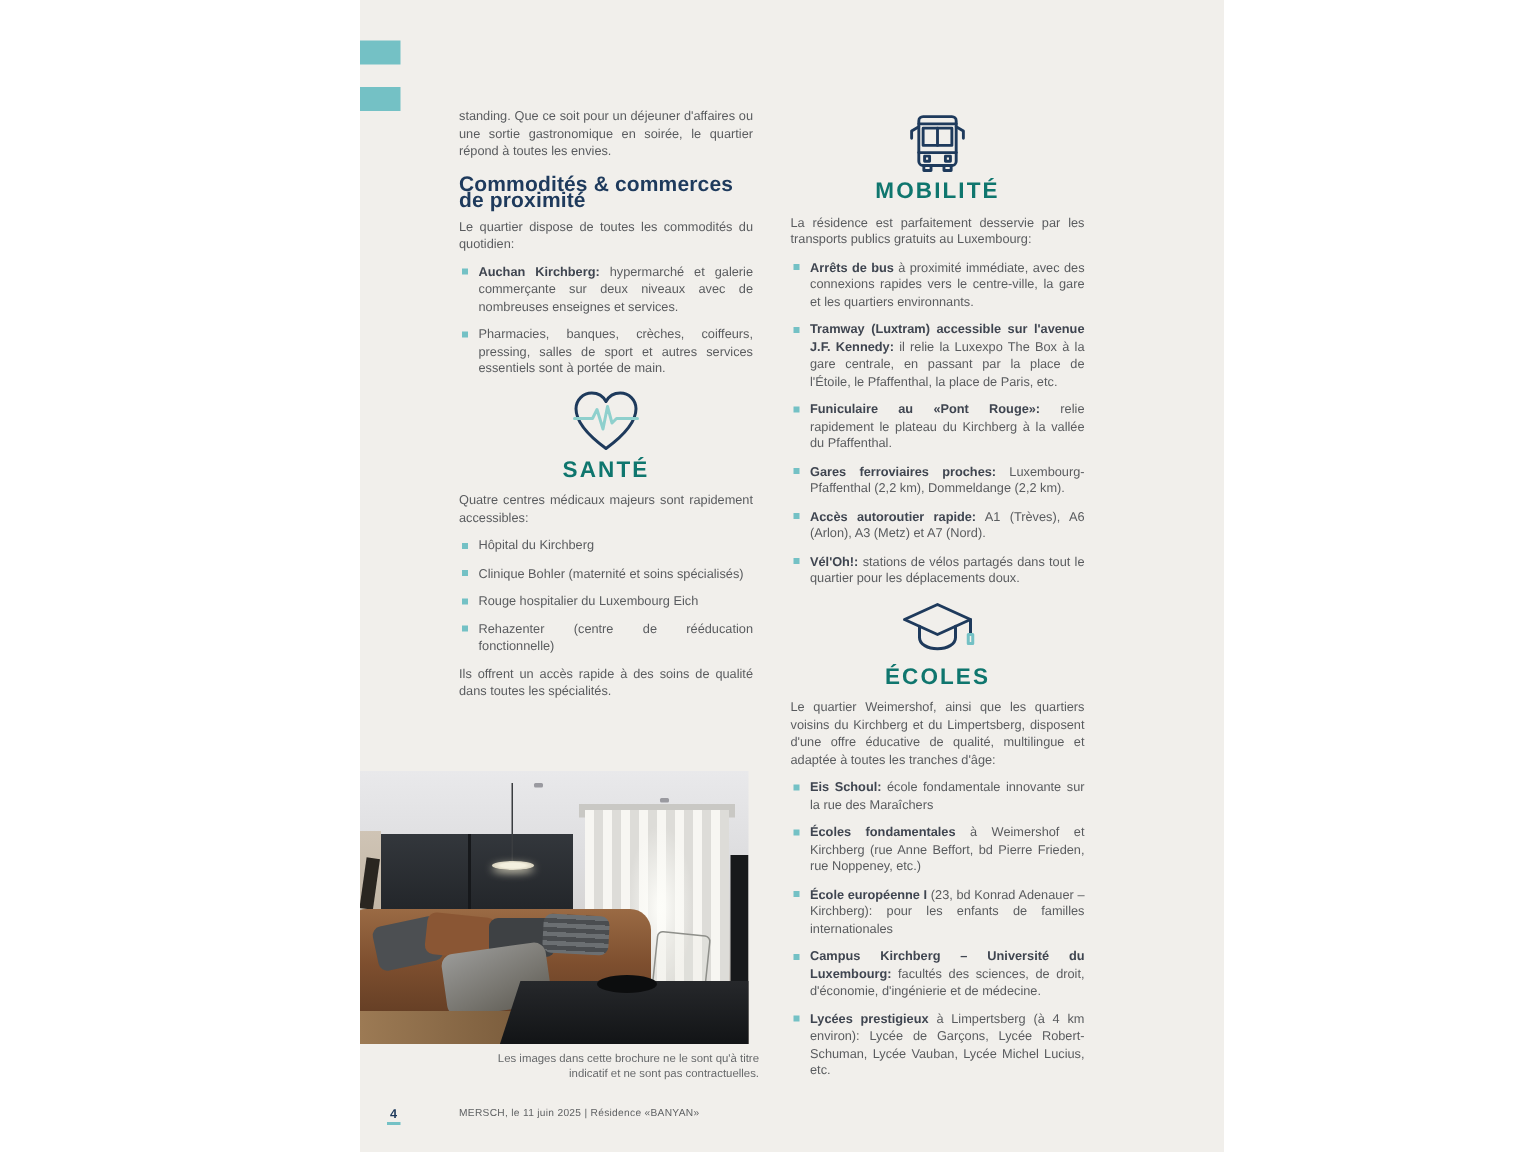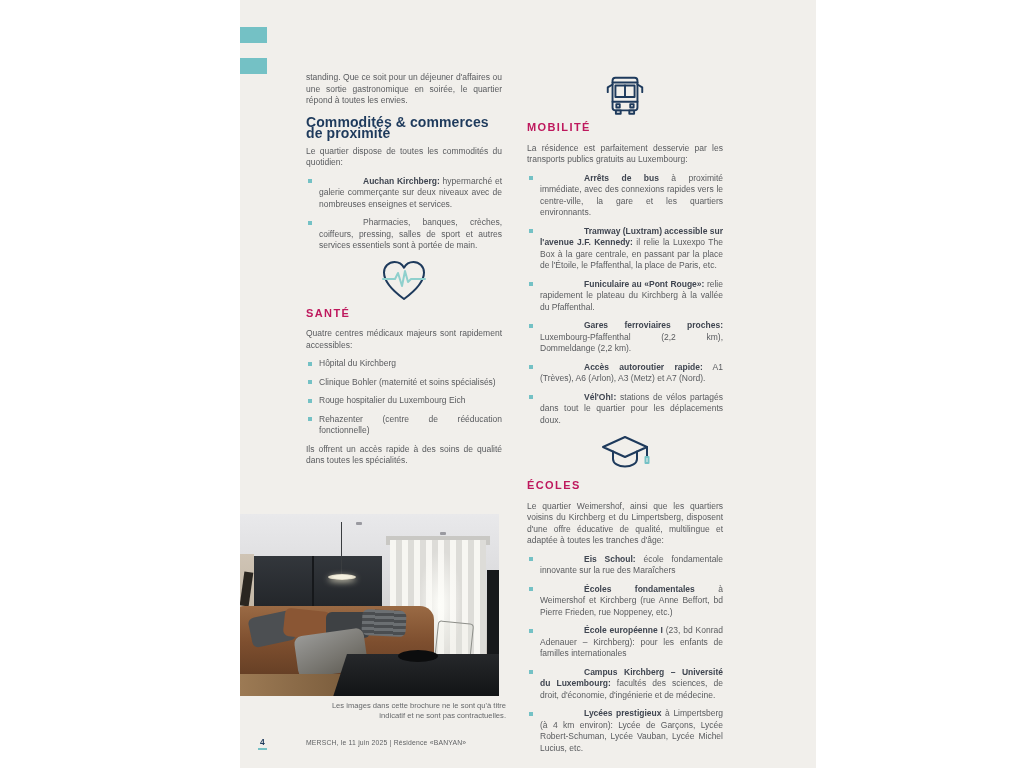--- a/index.html
+++ b/index.html
@@ -18,27 +18,27 @@
   .col{position:absolute;width:196px;color:#595b5e;font-size:8.5px;line-height:11.5px;}
   .col-left{left:66px;top:72px;}
   .col-right{left:287px;top:64px;}
   p{margin:0 0 7px 0;text-align:justify;}
   .sec-heading{
     color:#1e3a5c;font-weight:bold;font-size:14px;letter-spacing:.1px;
     margin:10px 0 6px 0;text-align:left;
   }
   .icon-wrap{text-align:center;margin:8px 0 4px 0;}
   .big-heading{
-    color:#be185d;font-weight:bold;font-size:11px;letter-spacing:1.4px;
-    text-align:left;margin:2px 0 9px 0;
+    color:#0f766e;font-weight:bold;font-size:15px;letter-spacing:1.4px;
+    text-align:center;margin:2px 0 9px 0;
   }
   .bullet{display:flex;margin:0 0 7px 0;}
   .sq{flex:0 0 4px;width:4px;height:4px;background:#74c1c5;margin:3.5px 7px 0 2px;}
   .bt{flex:1;text-align:justify;}
-  .bt b{color:#3f4550;margin-left:44px;}
+  .bt b{color:#3f4550;}
 
   
   .photo{
     position:absolute;left:0;top:514px;width:259px;height:182px;overflow:hidden;
     background:linear-gradient(180deg,#e9e9eb 0%,#dcdcde 35%,#cfccc8 70%,#b5a292 100%);
   }
   .ph-ceiling-dot{position:absolute;width:6px;height:3px;background:#9a9aa0;border-radius:1px;}
   .ph-kitchen{
     position:absolute;left:14px;top:42px;width:128px;height:92px;
     background:linear-gradient(180deg,#33373c 0%,#23262a 55%,#2b2e33 100%);

